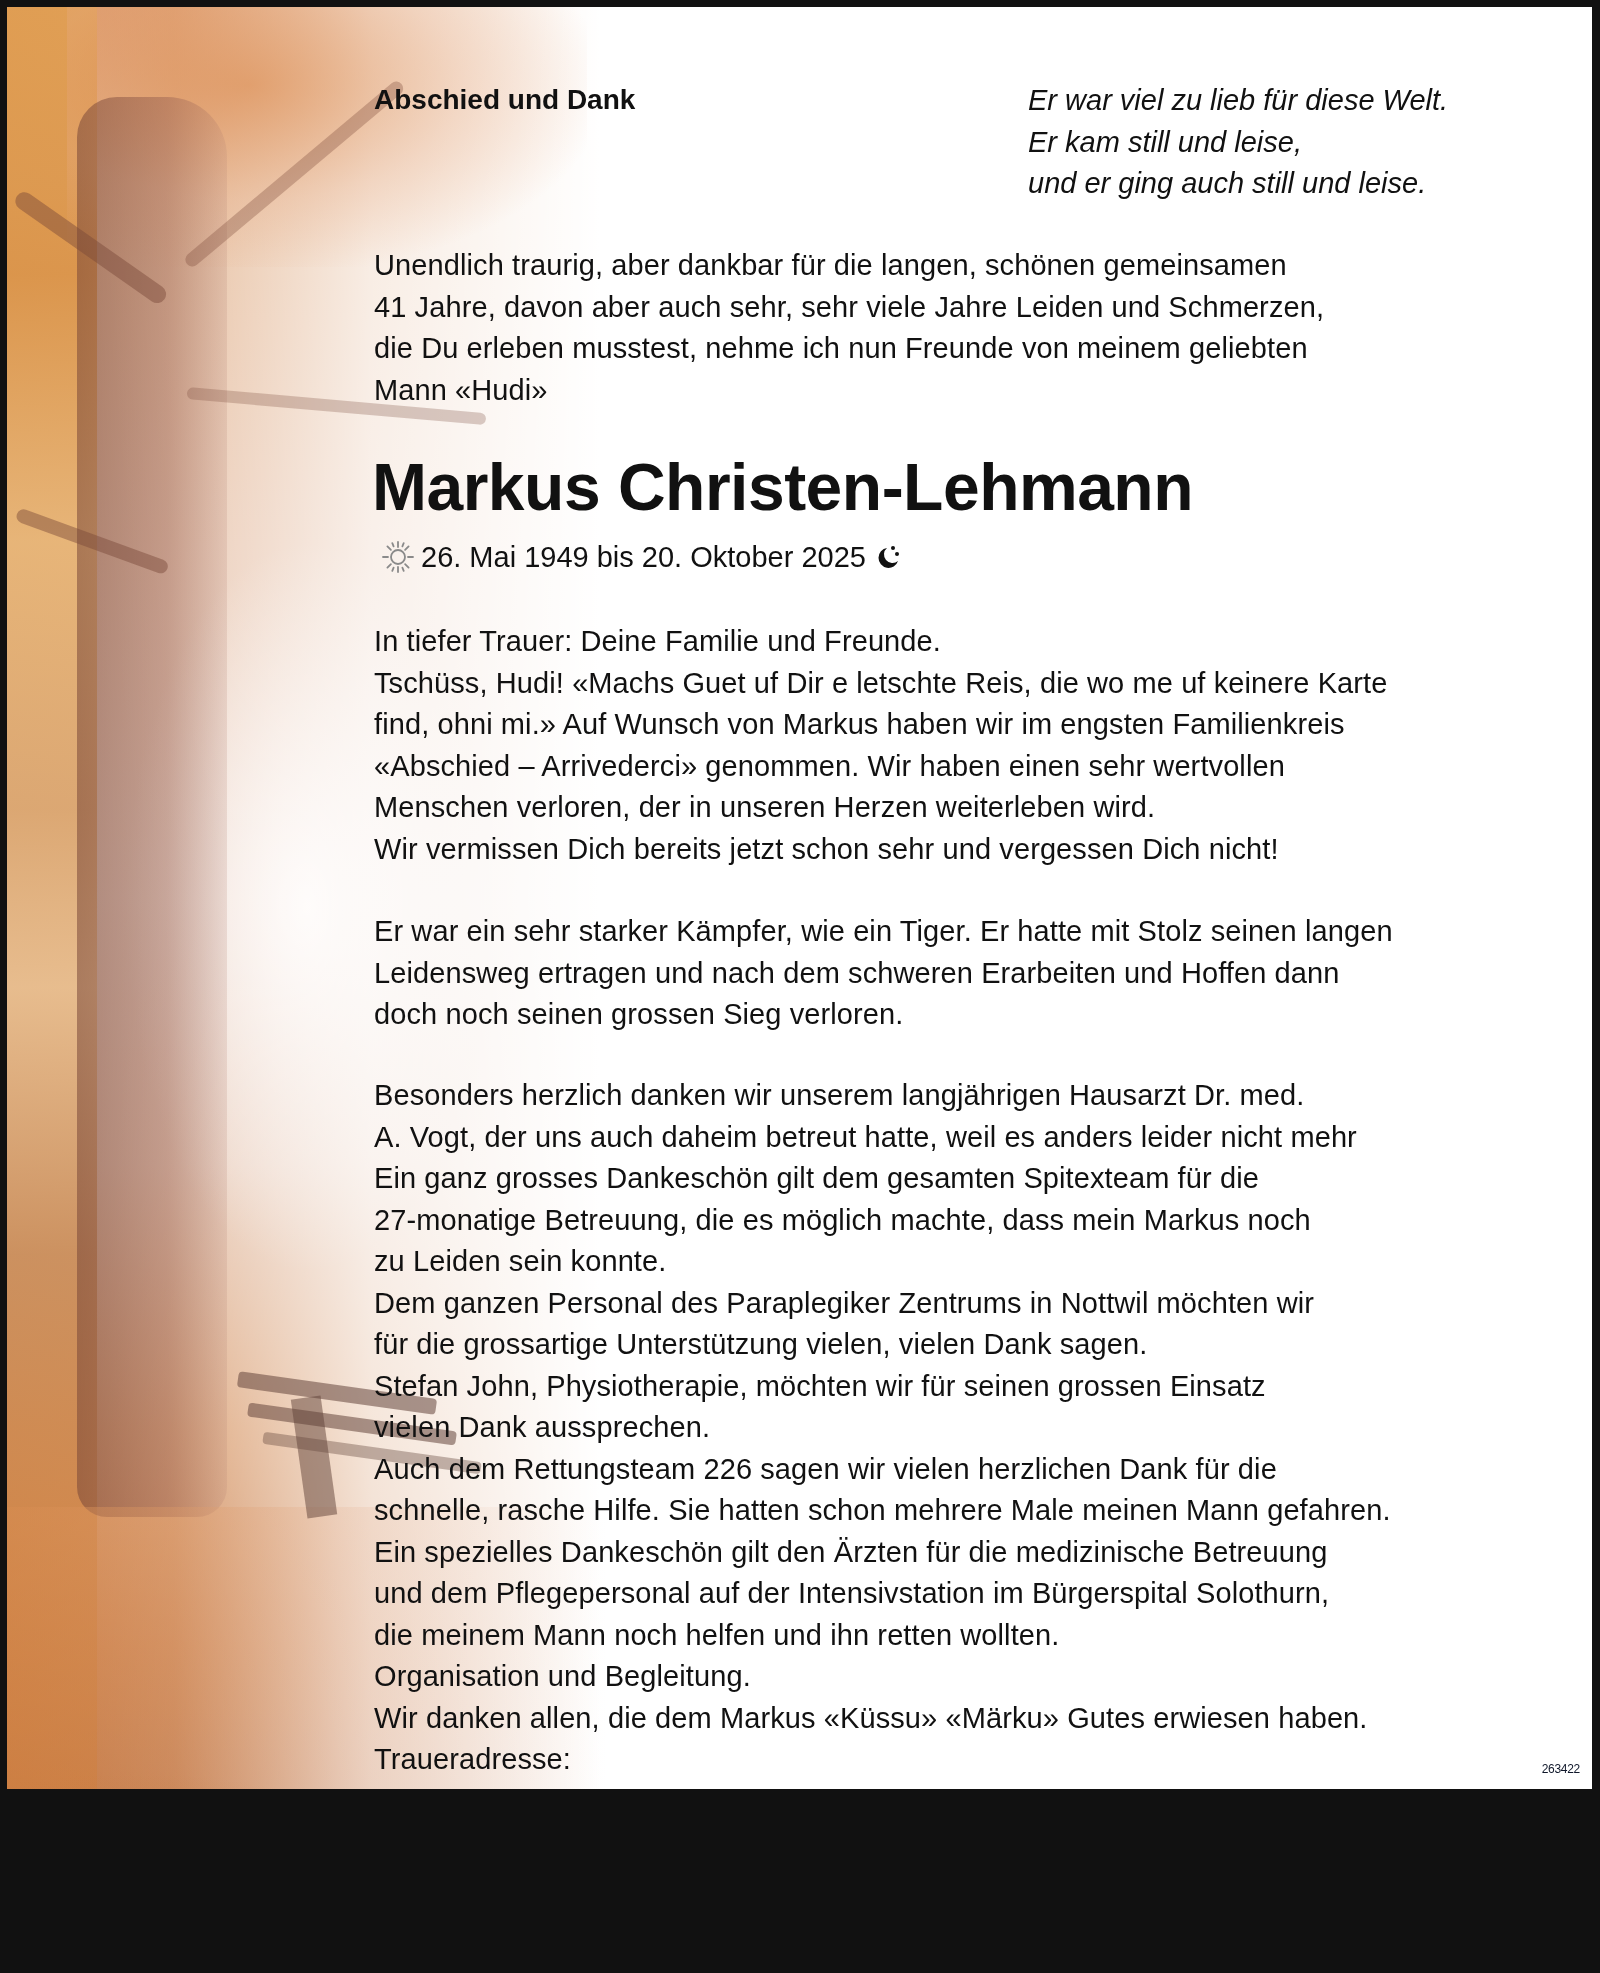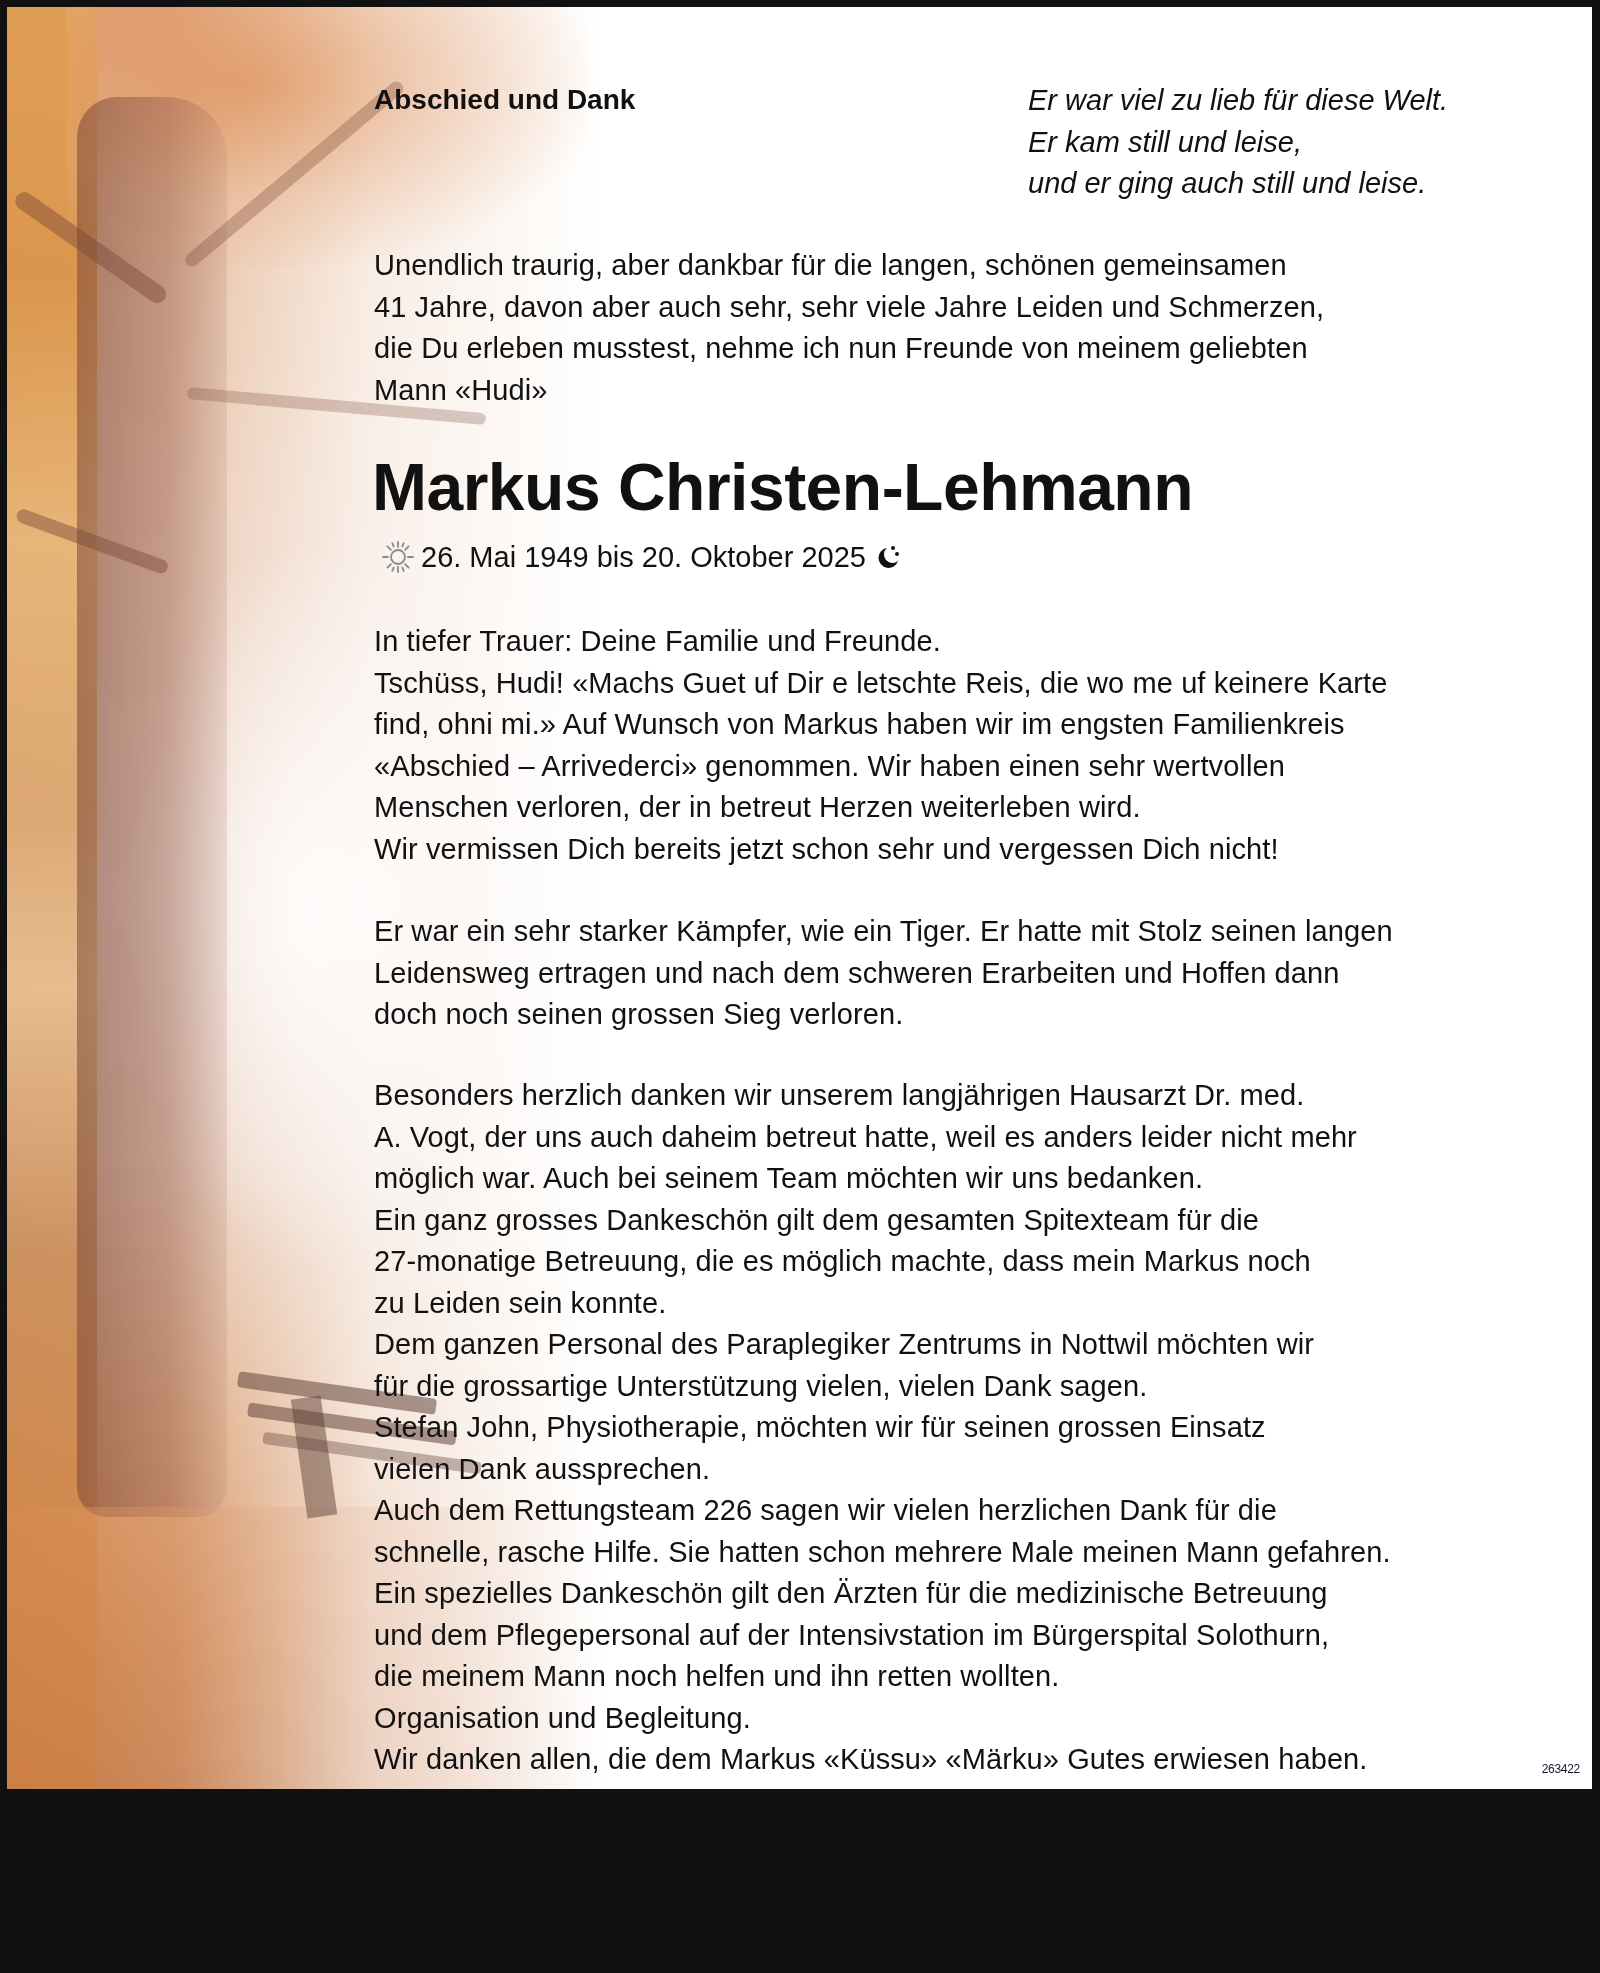--- a/index.html
+++ b/index.html
@@ -126,34 +126,33 @@
         <circle cx="23" cy="11" r="2" fill="#111"></circle>
       </svg>
     </span>
   </div>
 
   <div class="text" style="top:614px;">
     <span class="line">In tiefer Trauer: Deine Familie und Freunde.</span>
     <span class="line">Tschüss, Hudi! «Machs Guet uf Dir e letschte Reis, die wo me uf keinere Karte</span>
     <span class="line">find, ohni mi.» Auf Wunsch von Markus haben wir im engsten Familienkreis</span>
     <span class="line">«Abschied – Arrivederci» genommen. Wir haben einen sehr wertvollen</span>
-    <span class="line">Menschen verloren, der in betreut Herzen weiterleben wird.</span>
+    <span class="line">Menschen verloren, der in unseren Herzen weiterleben wird.</span>
     <span class="line">Wir vermissen Dich bereits jetzt schon sehr und vergessen Dich nicht!</span>
   </div>
 
   <div class="text" style="top:904px;">
     <span class="line">Er war ein sehr starker Kämpfer, wie ein Tiger. Er hatte mit Stolz seinen langen</span>
     <span class="line">Leidensweg ertragen und nach dem schweren Erarbeiten und Hoffen dann</span>
     <span class="line">doch noch seinen grossen Sieg verloren.</span>
   </div>
 
   <div class="text" style="top:1068px;">
     <span class="line">Besonders herzlich danken wir unserem langjährigen Hausarzt Dr. med.</span>
     <span class="line">A. Vogt, der uns auch daheim betreut hatte, weil es anders leider nicht mehr</span>
-    <span class="line">möglich war. Auch bei seinem Team möchten wir uns bedanken.</span>
     <span class="line">Ein ganz grosses Dankeschön gilt dem gesamten Spitexteam für die</span>
     <span class="line">27-monatige Betreuung, die es möglich machte, dass mein Markus noch</span>
     <span class="line">zu Leiden sein konnte.</span>
     <span class="line">Dem ganzen Personal des Paraplegiker Zentrums in Nottwil möchten wir</span>
     <span class="line">für die grossartige Unterstützung vielen, vielen Dank sagen.</span>
     <span class="line">Stefan John, Physiotherapie, möchten wir für seinen grossen Einsatz</span>
     <span class="line">vielen Dank aussprechen.</span>
     <span class="line">Auch dem Rettungsteam 226 sagen wir vielen herzlichen Dank für die</span>
     <span class="line">schnelle, rasche Hilfe. Sie hatten schon mehrere Male meinen Mann gefahren.</span>
     <span class="line">Ein spezielles Dankeschön gilt den Ärzten für die medizinische Betreuung</span>

